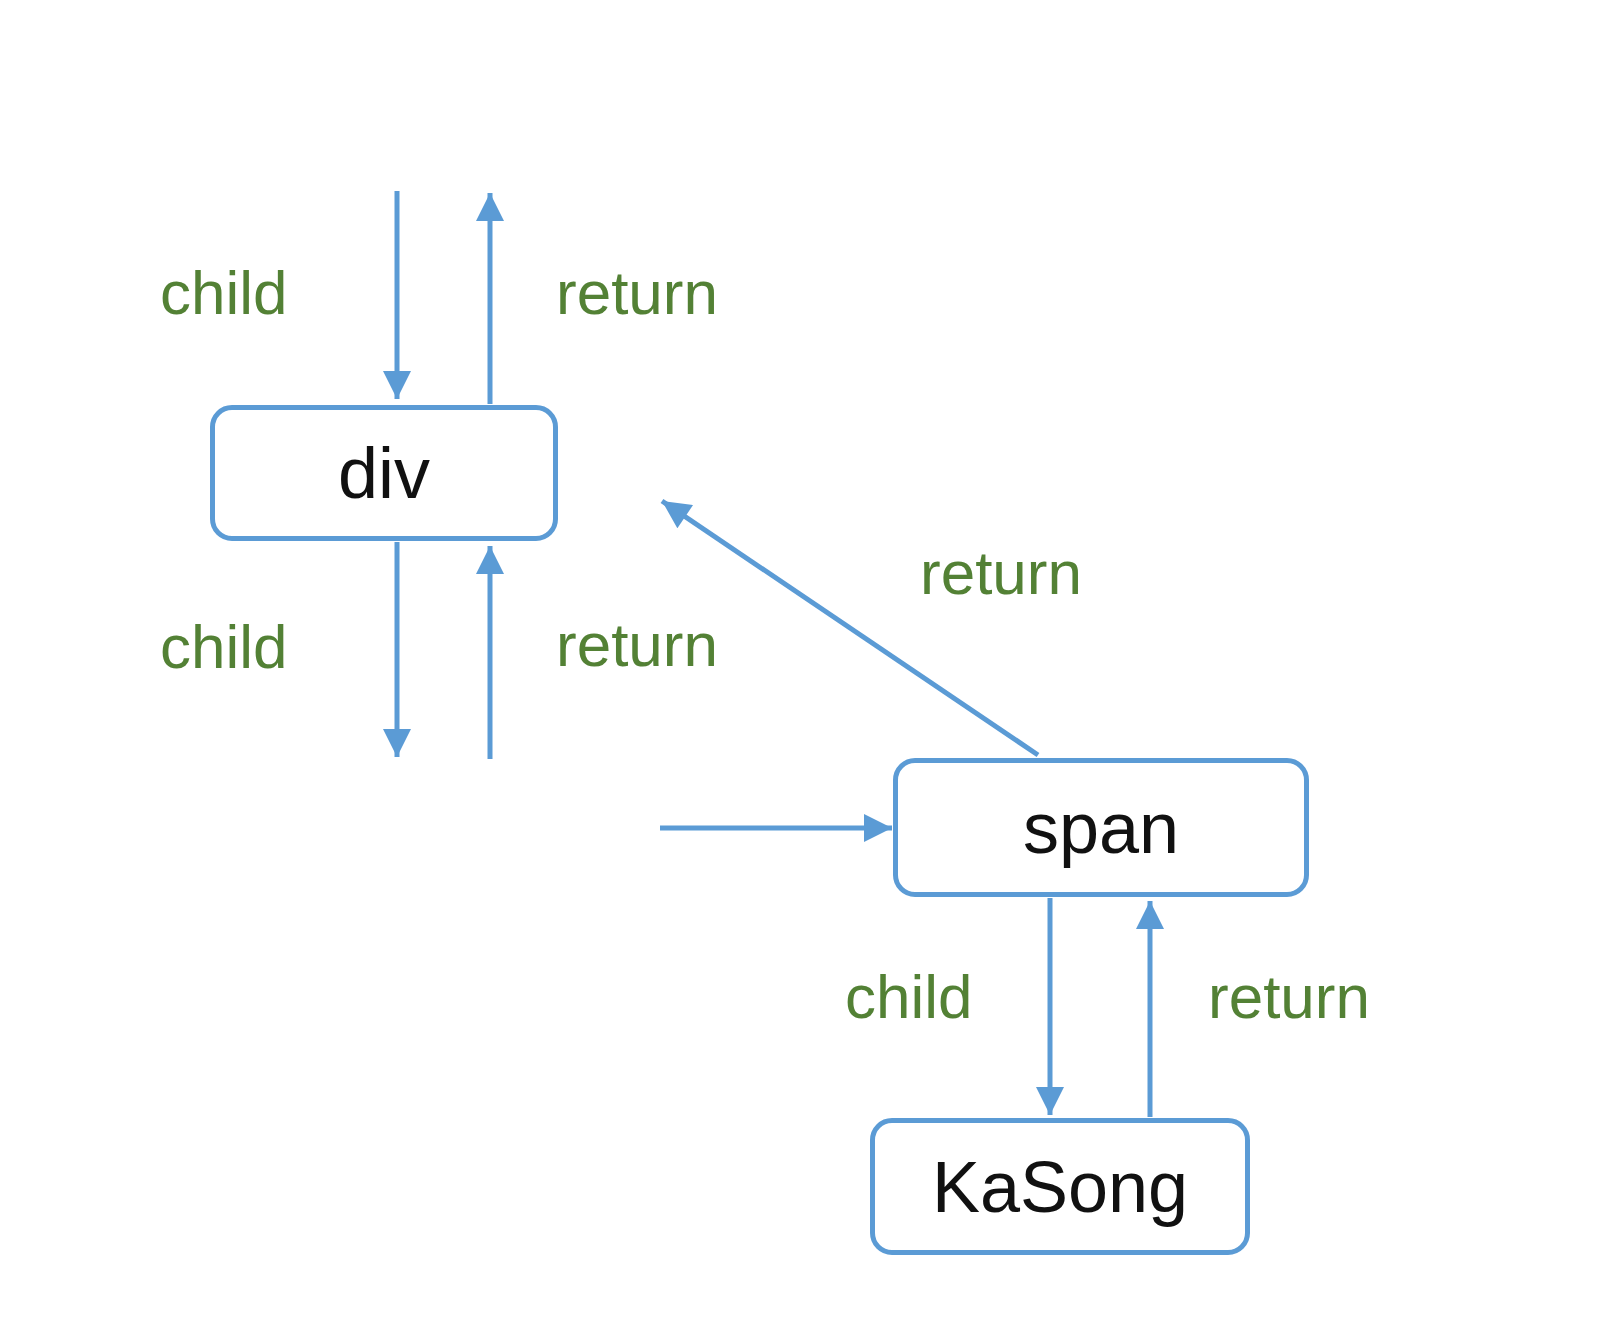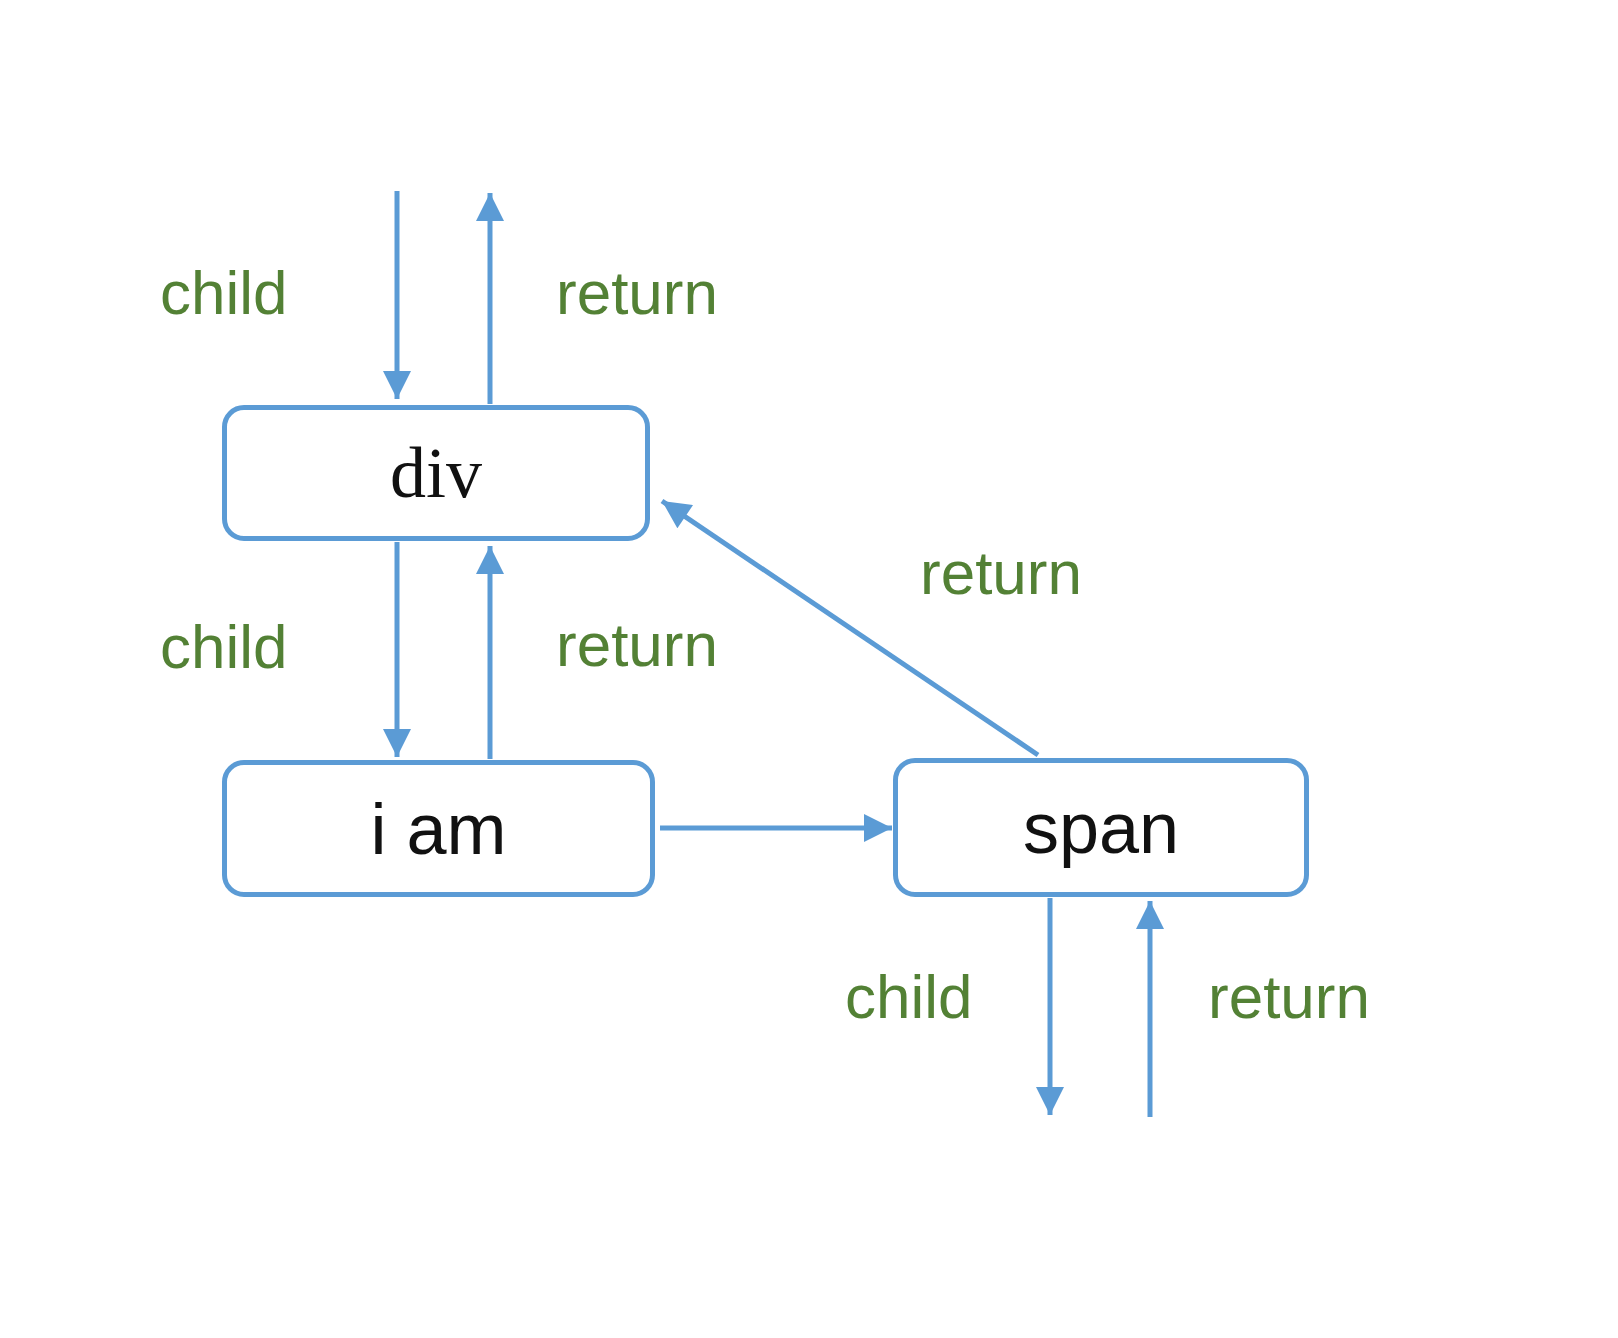--- a/index.html
+++ b/index.html
@@ -25,21 +25,21 @@
     box-sizing:border-box;
     border:5px solid var(--node-border);
     border-radius:22px;
     background:var(--background);
     color:var(--node-text);
     font-size:72px;
     display:flex;align-items:center;justify-content:center;
     line-height:1;
   }
   .n-app   {left:222px;top:52px;  width:433px;height:136px;}
-  .n-div   {left:222px;top:405px; width:428px;height:136px;font-family:Liberation Serif, serif;}
+  .n-div   {left:210px;top:405px; width:348px;height:136px;}
   .n-iam   {left:222px;top:760px; width:433px;height:137px;}
   .n-span  {left:893px;top:758px; width:416px;height:139px;}
   .n-kasong{left:870px;top:1118px;width:380px;height:137px;}
   .edge-label{
     position:absolute;
     color:var(--edge-label);
     font-size:62px;
     line-height:1;
     white-space:nowrap;
   }
@@ -67,22 +67,22 @@
     <line class="edge" x1="490" y1="404" x2="490" y2="193" marker-end="url(#arrowhead)"></line>
     <line class="edge" x1="397" y1="542" x2="397" y2="757" marker-end="url(#arrowhead)"></line>
     <line class="edge" x1="490" y1="759" x2="490" y2="546" marker-end="url(#arrowhead)"></line>
     <line class="edge" x1="660" y1="828" x2="892" y2="828" marker-end="url(#arrowhead)"></line>
     <line class="edge" x1="1038" y1="755" x2="662" y2="501" marker-end="url(#arrowhead)"></line>
     <line class="edge" x1="1050" y1="898" x2="1050" y2="1115" marker-end="url(#arrowhead)"></line>
     <line class="edge" x1="1150" y1="1117" x2="1150" y2="901" marker-end="url(#arrowhead)"></line>
   </svg>
 
   <div class="node n-div">div</div>
-  <div class="node n-iam">i am</div>
   <div class="node n-span">span</div>
+  <div class="node n-kasong">KaSong</div>
 
   <div class="edge-label l-child-app-div">child</div>
   <div class="edge-label l-return-div-app">return</div>
   <div class="edge-label l-child-div-iam">child</div>
   <div class="edge-label l-return-iam-div">return</div>
   <div class="edge-label l-return-span-div">return</div>
   <div class="edge-label l-child-span-kasong">child</div>
   <div class="edge-label l-return-kasong-span">return</div>
 
 </div>

